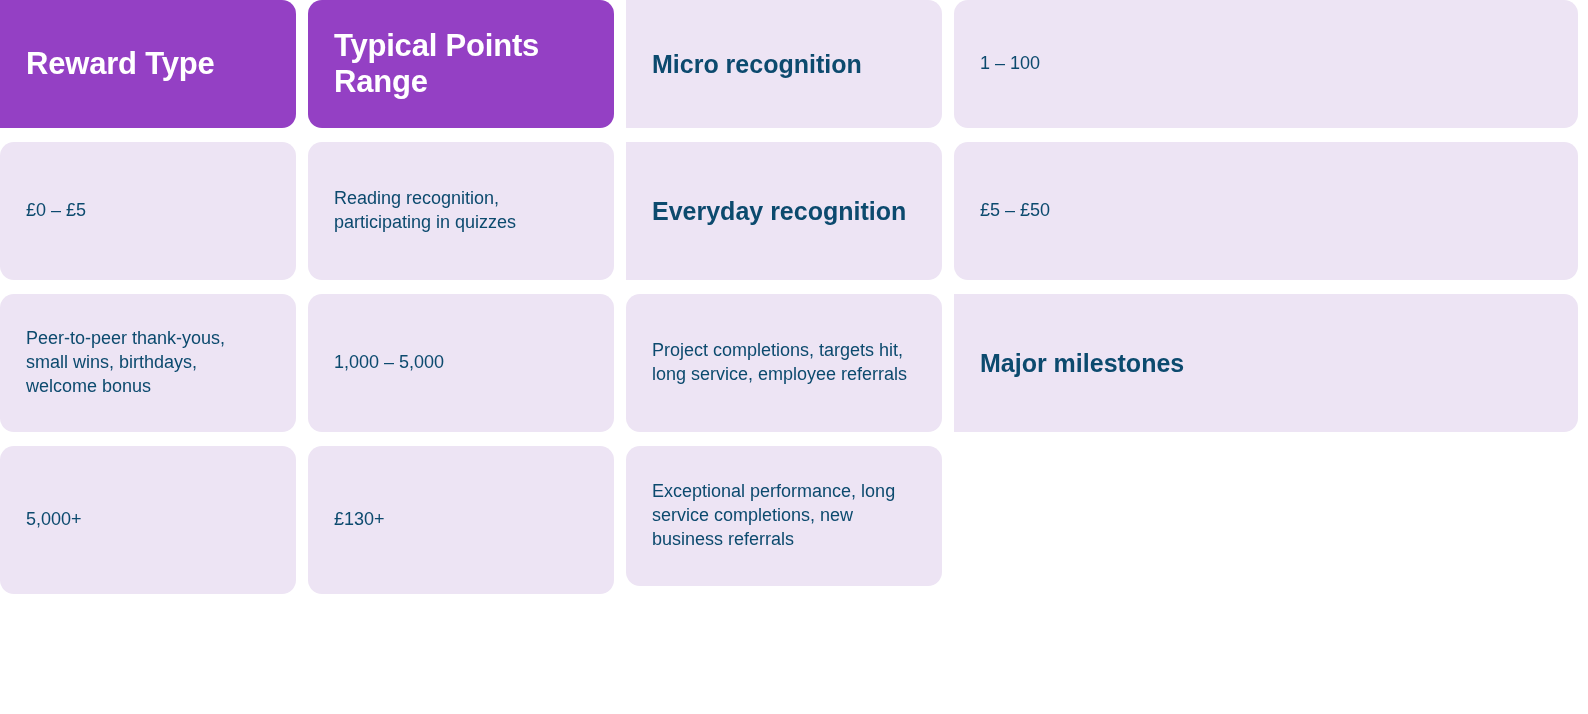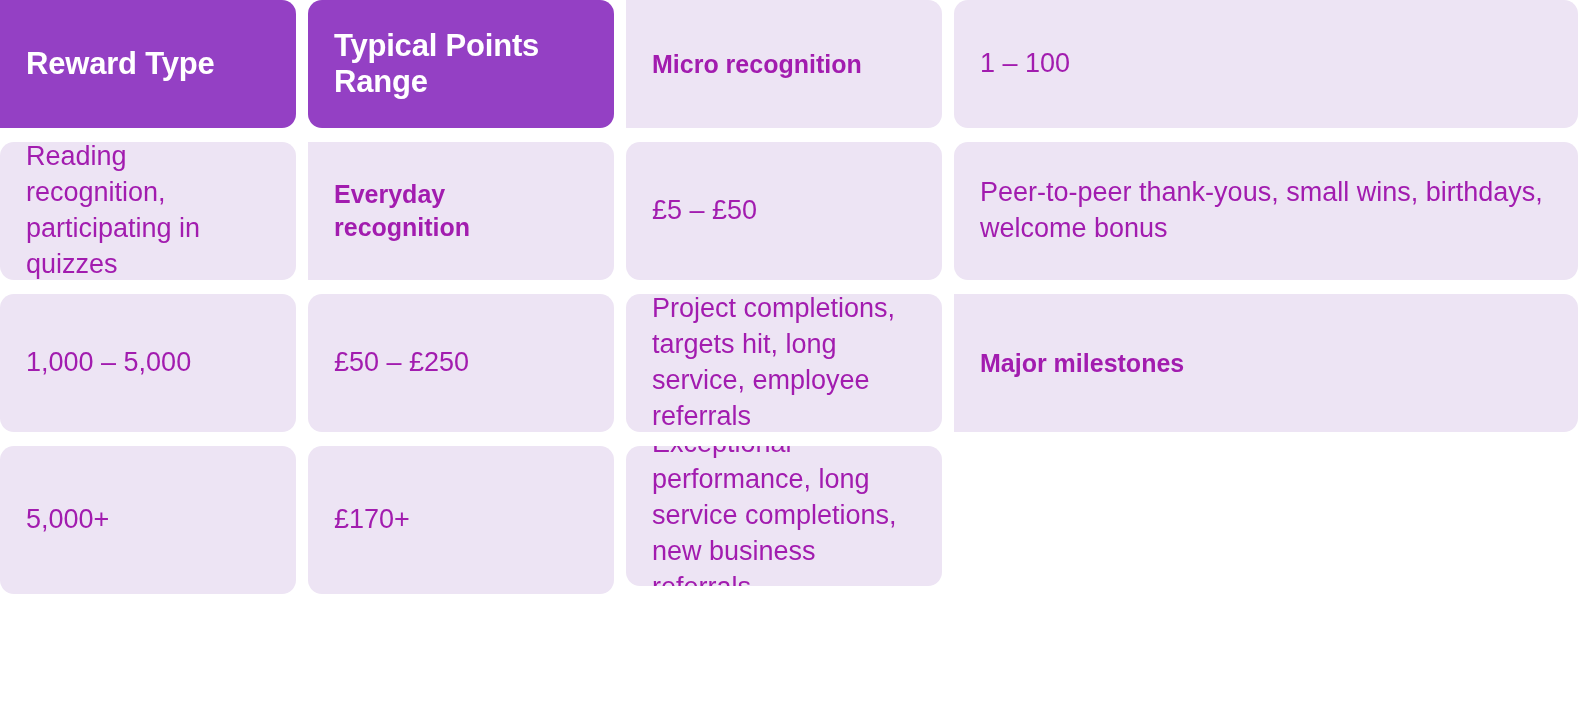--- a/index.html
+++ b/index.html
@@ -49,38 +49,39 @@
   .cell.head .txt {
     font-size: 31px;
     font-weight: 700;
     line-height: 1.17;
     letter-spacing: -0.2px;
   }
 
   
   .cell.body {
     background: #ede4f4;
-    color: #a21caf;
+    color: #0c4a6e;
     padding: 0 26px;
   }
   .cell.body .txt {
-    font-size: 27px;
+    font-size: 18px;
     font-weight: 400;
     line-height: 1.33;
   }
   .cell.body.rowhead .txt {
     font-weight: 700;
     font-size: 25px;
     line-height: 1.32;
   }
 
   
   .col1 {
     border-top-left-radius: 0;
     border-bottom-left-radius: 0;
+    text-align: center;
   }
   
   .bleed-bottom {
     margin-bottom: -8px;
   }
 </style>
 </head>
 <body>
 
 <div class="table-wrap">
@@ -93,50 +94,50 @@
       <span class="txt">Typical Points Range</span>
     </div>
 
     <div class="cell body rowhead col1">
       <span class="txt">Micro recognition</span>
     </div>
     <div class="cell body">
       <span class="txt">1 – 100</span>
     </div>
     <div class="cell body">
+      <span class="txt">£0 – £5</span>
+    </div>
+    <div class="cell body">
       <span class="txt">Reading recognition, participating in quizzes</span>
     </div>
 
     <div class="cell body rowhead col1">
       <span class="txt">Everyday recognition</span>
     </div>
     <div class="cell body">
       <span class="txt">£5 – £50</span>
     </div>
     <div class="cell body">
       <span class="txt">Peer-to-peer thank-yous, small wins, birthdays, welcome bonus</span>
     </div>
 
     <div class="cell body">
       <span class="txt">1,000 – 5,000</span>
     </div>
     <div class="cell body">
-      <span class="txt">£50 – £250</span>
-    </div>
-    <div class="cell body">
       <span class="txt">Project completions, targets hit, long service, employee referrals</span>
     </div>
 
     <div class="cell body rowhead col1">
       <span class="txt">Major milestones</span>
     </div>
     <div class="cell body bleed-bottom">
       <span class="txt">5,000+</span>
     </div>
     <div class="cell body bleed-bottom">
-      <span class="txt">£170+</span>
+      <span class="txt">£130+</span>
     </div>
     <div class="cell body">
       <span class="txt">Exceptional performance, long service completions, new business referrals</span>
     </div>
 
   </div>
 </div>
 
 </body></html>

